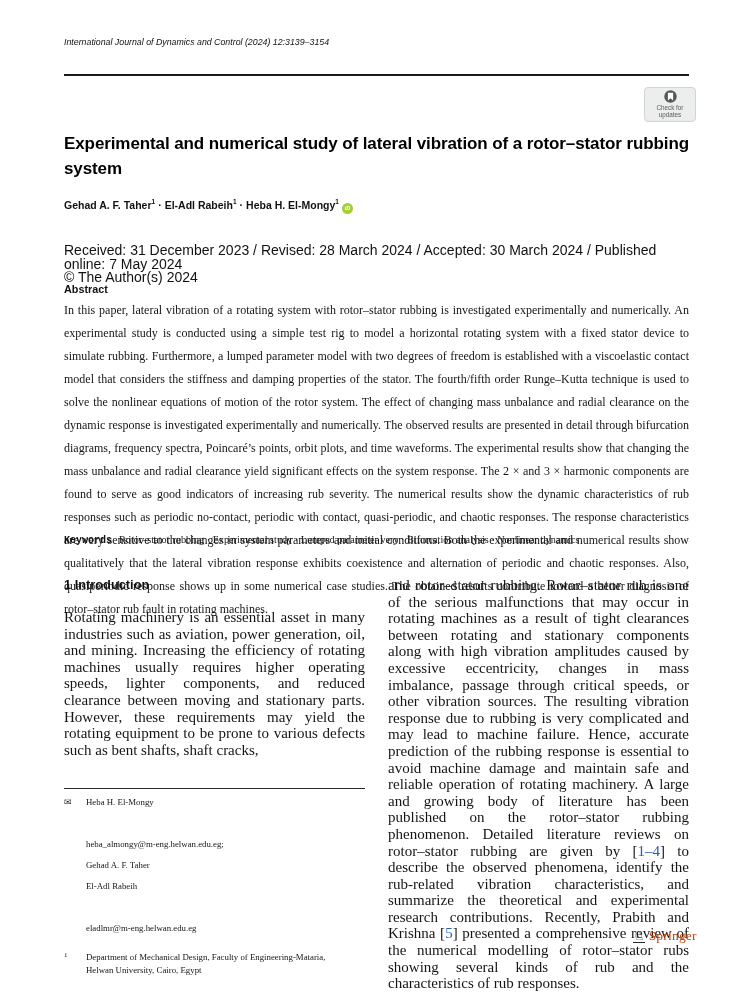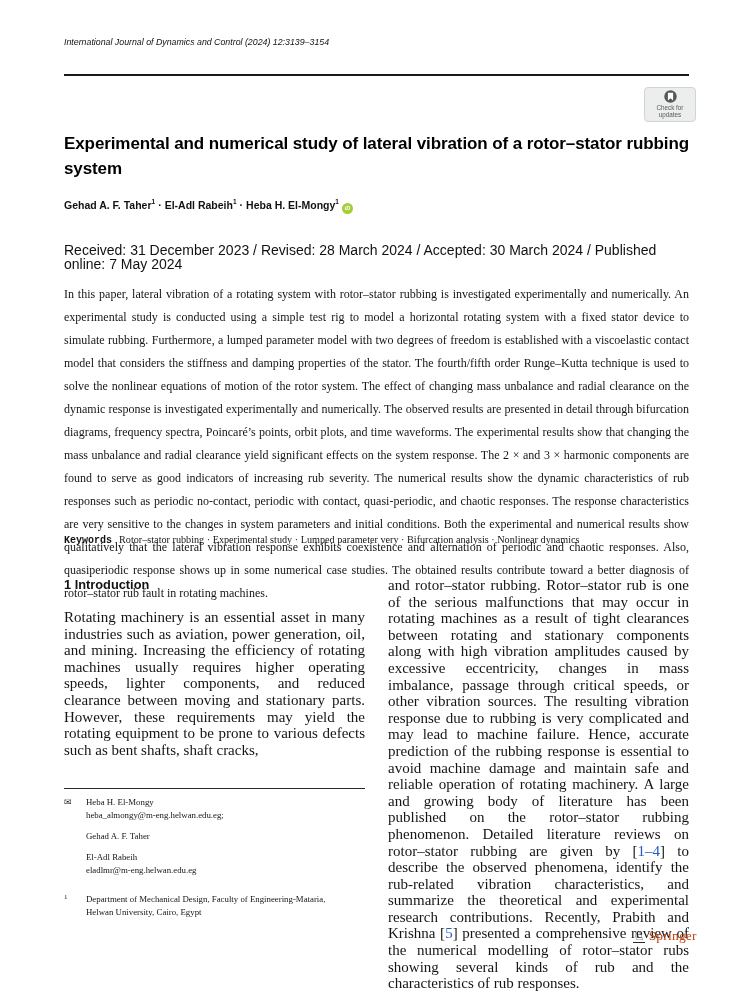--- a/index.html
+++ b/index.html
@@ -64,21 +64,21 @@
   .cite { color: #2257c4; text-decoration: none; cursor: pointer; }
 
   
   .fn-rule { margin-top: 30px; border-top: 1px solid #2a2a2a; width: 301px; }
   .footnotes { margin-top: 7px; font-size: 8.8px; line-height: 13px; color: #151515; }
   .fn-entry { display: flex; margin-bottom: 8px; }
   .fn-marker { width: 22px; flex: 0 0 22px; font-size: 9px; }
   .fn-marker.sup { font-size: 7px; vertical-align: super; position: relative; top: -2px; }
   .fn-body { flex: 1; }
   .fn-body a { color: #151515; text-decoration: none; }
-  .fn-email { display: block; }
+  .fn-email { display: block; margin-top: 29px; }
   .affil { margin-top: 16px; }
   .affil .fn-body { max-width: 252px; }
 
   
   .publisher { position: absolute; top: 928px; left: 633px; display: flex; align-items: center; gap: 4px; }
   .horse-icon {
     font-family: "DejaVu Sans", sans-serif; font-size: 13px; color: #2b2b2b;
     border-bottom: 1.3px solid #2b2b2b; line-height: 13px; padding-bottom: 0px;
   }
   .publisher-name { font-family: "Liberation Serif", serif; font-size: 13.5px; color: #c2410c; letter-spacing: 0.2px; }
@@ -104,23 +104,25 @@
   </div>
 
   <h1 class="content-abs title">Experimental and numerical study of lateral vibration of a rotor–stator rubbing system</h1>
 
   <div class="content-abs authors">
     <span>Gehad A. F. Taher</span><sup>1</sup><span class="author-sep">·</span><span>El-Adl Rabeih</span><sup>1</sup><span class="author-sep">·</span><span>Heba H. El-Mongy</span><sup>1</sup><span class="orcid">iD</span>
   </div>
 
   <div class="content-abs meta">
     <div>Received: 31 December 2023 / Revised: 28 March 2024 / Accepted: 30 March 2024 / Published online: 7 May 2024</div>
+    <div>© The Author(s) 2024</div>
   </div>
 
   <div class="content-abs abstract">
+    <div class="abstract-heading">Abstract</div>
     <div class="abstract-body serif">In this paper, lateral vibration of a rotating system with rotor–stator rubbing is investigated experimentally and numerically. An experimental study is conducted using a simple test rig to model a horizontal rotating system with a fixed stator device to simulate rubbing. Furthermore, a lumped parameter model with two degrees of freedom is established with a viscoelastic contact model that considers the stiffness and damping properties of the stator. The fourth/fifth order Runge–Kutta technique is used to solve the nonlinear equations of motion of the rotor system. The effect of changing mass unbalance and radial clearance on the dynamic response is investigated experimentally and numerically. The observed results are presented in detail through bifurcation diagrams, frequency spectra, Poincaré’s points, orbit plots, and time waveforms. The experimental results show that changing the mass unbalance and radial clearance yield significant effects on the system response. The 2 × and 3 × harmonic components are found to serve as good indicators of increasing rub severity. The numerical results show the dynamic characteristics of rub responses such as periodic no-contact, periodic with contact, quasi-periodic, and chaotic responses. The response characteristics are very sensitive to the changes in system parameters and initial conditions. Both the experimental and numerical results show qualitatively that the lateral vibration response exhibits coexistence and alternation of periodic and chaotic responses. Also, quasiperiodic response shows up in some numerical case studies. The obtained results contribute toward a better diagnosis of rotor–stator rub fault in rotating machines.</div>
   </div>
 
   <div class="content-abs keywords serif">
     <span class="kw-label">Keywords</span><span>Rotor–stator rubbing · Experimental study · Lumped parameter very · Bifurcation analysis · Nonlinear dynamics</span>
   </div>
 
   <div class="content-abs columns">
 
     <div class="col">

